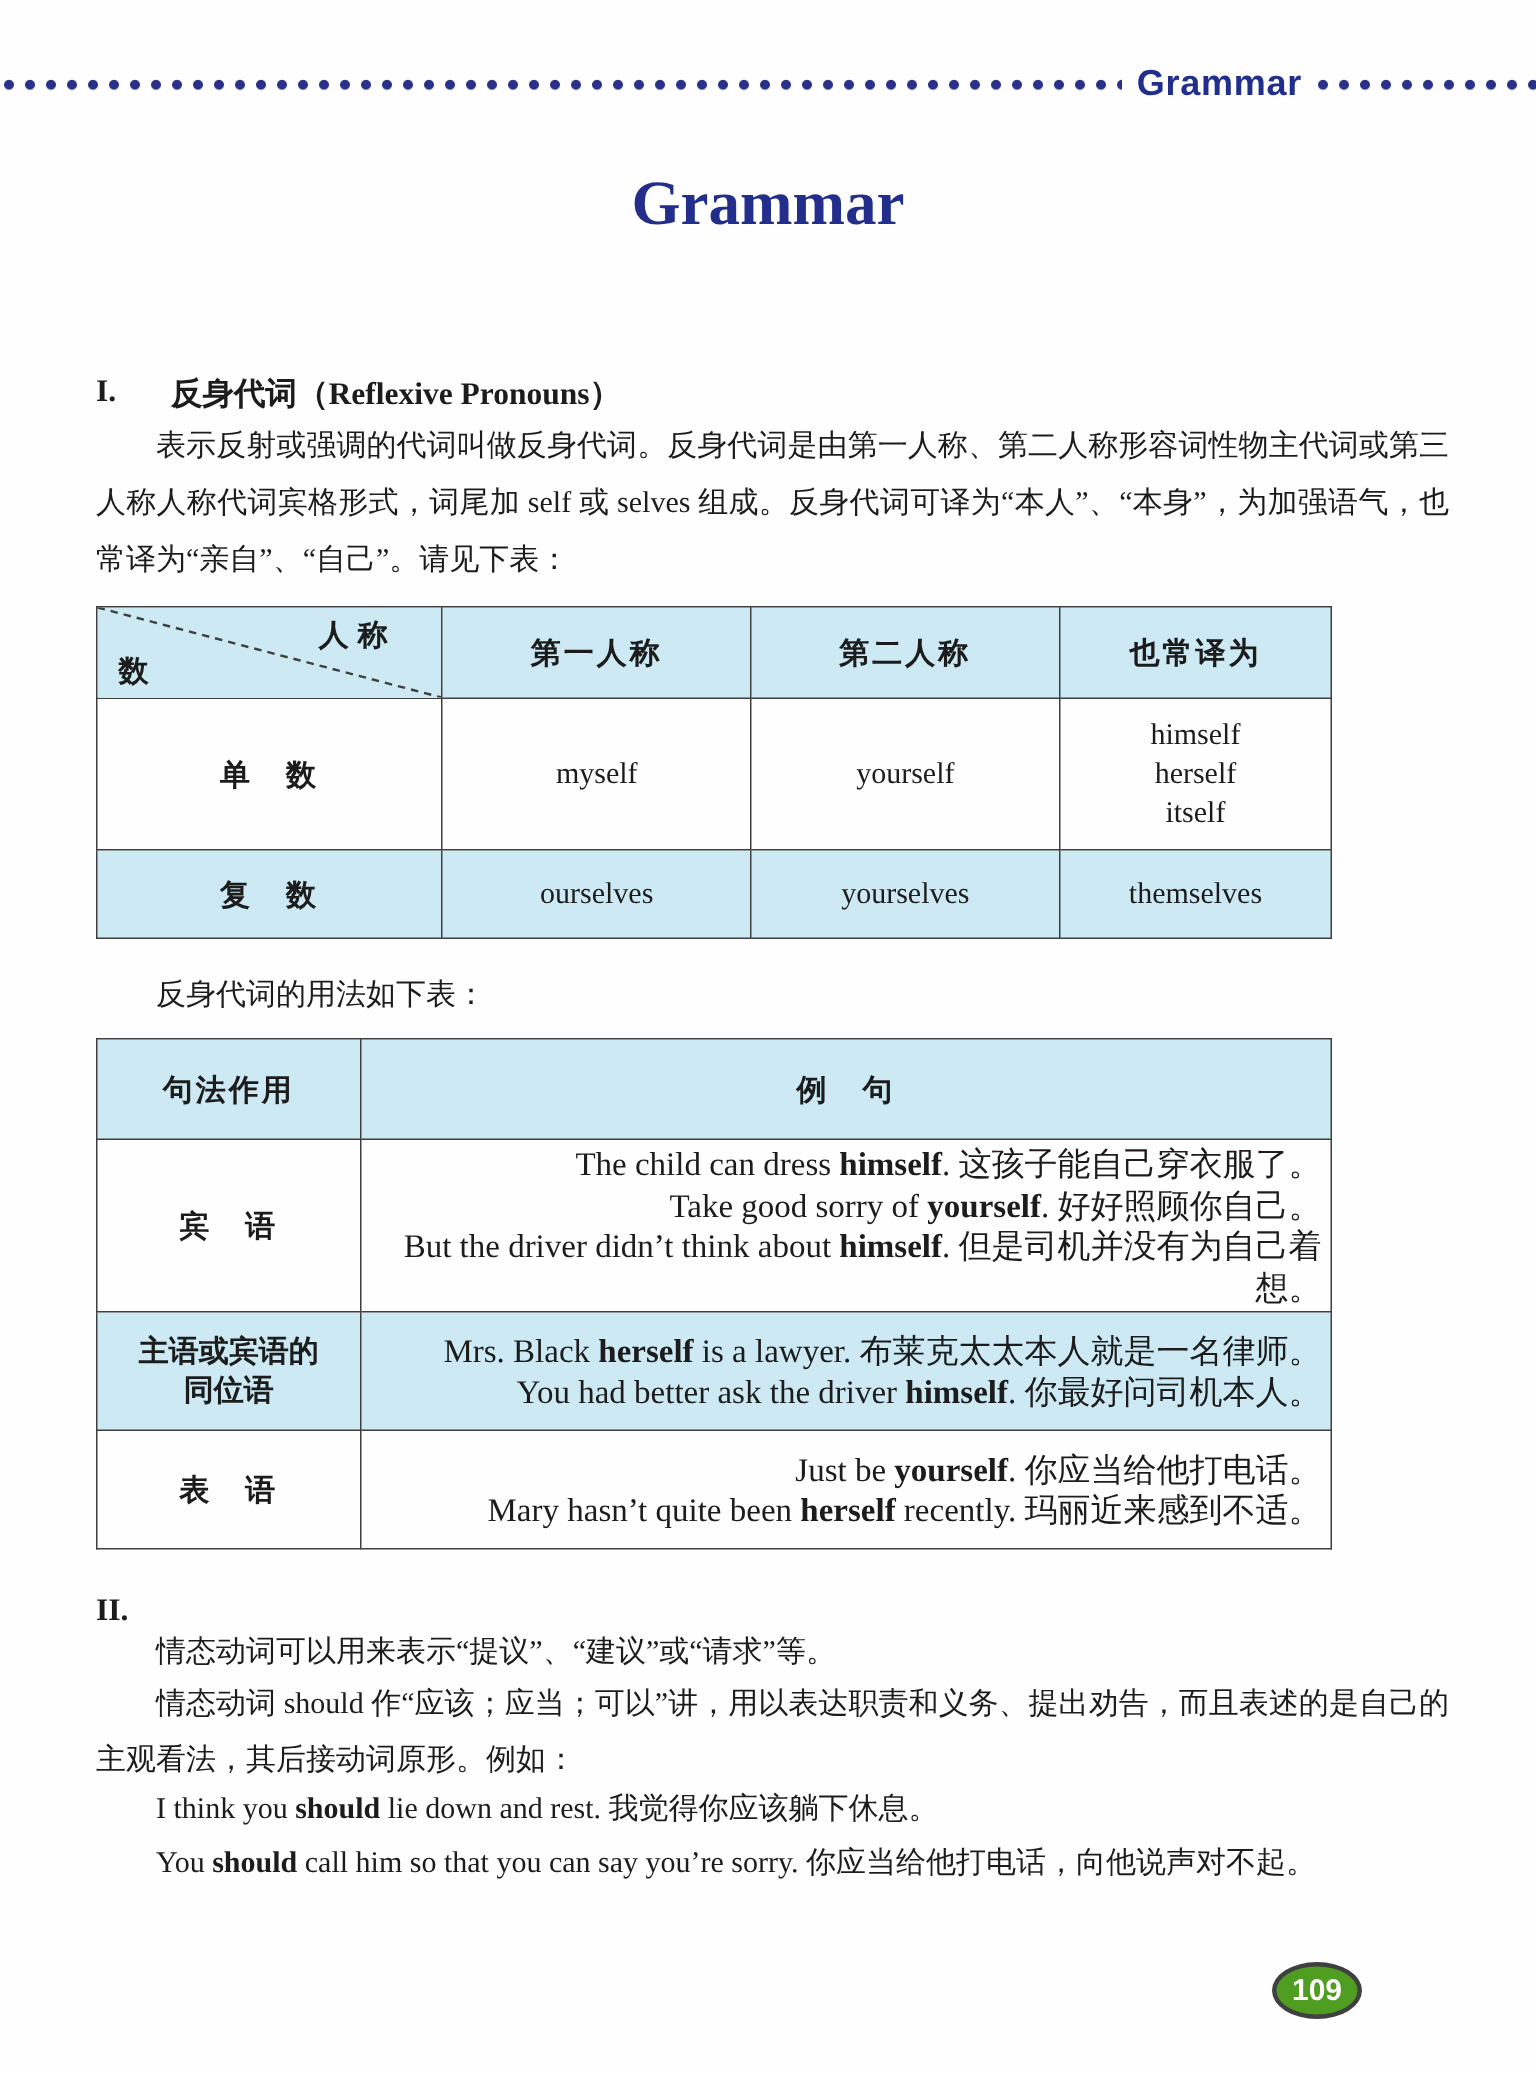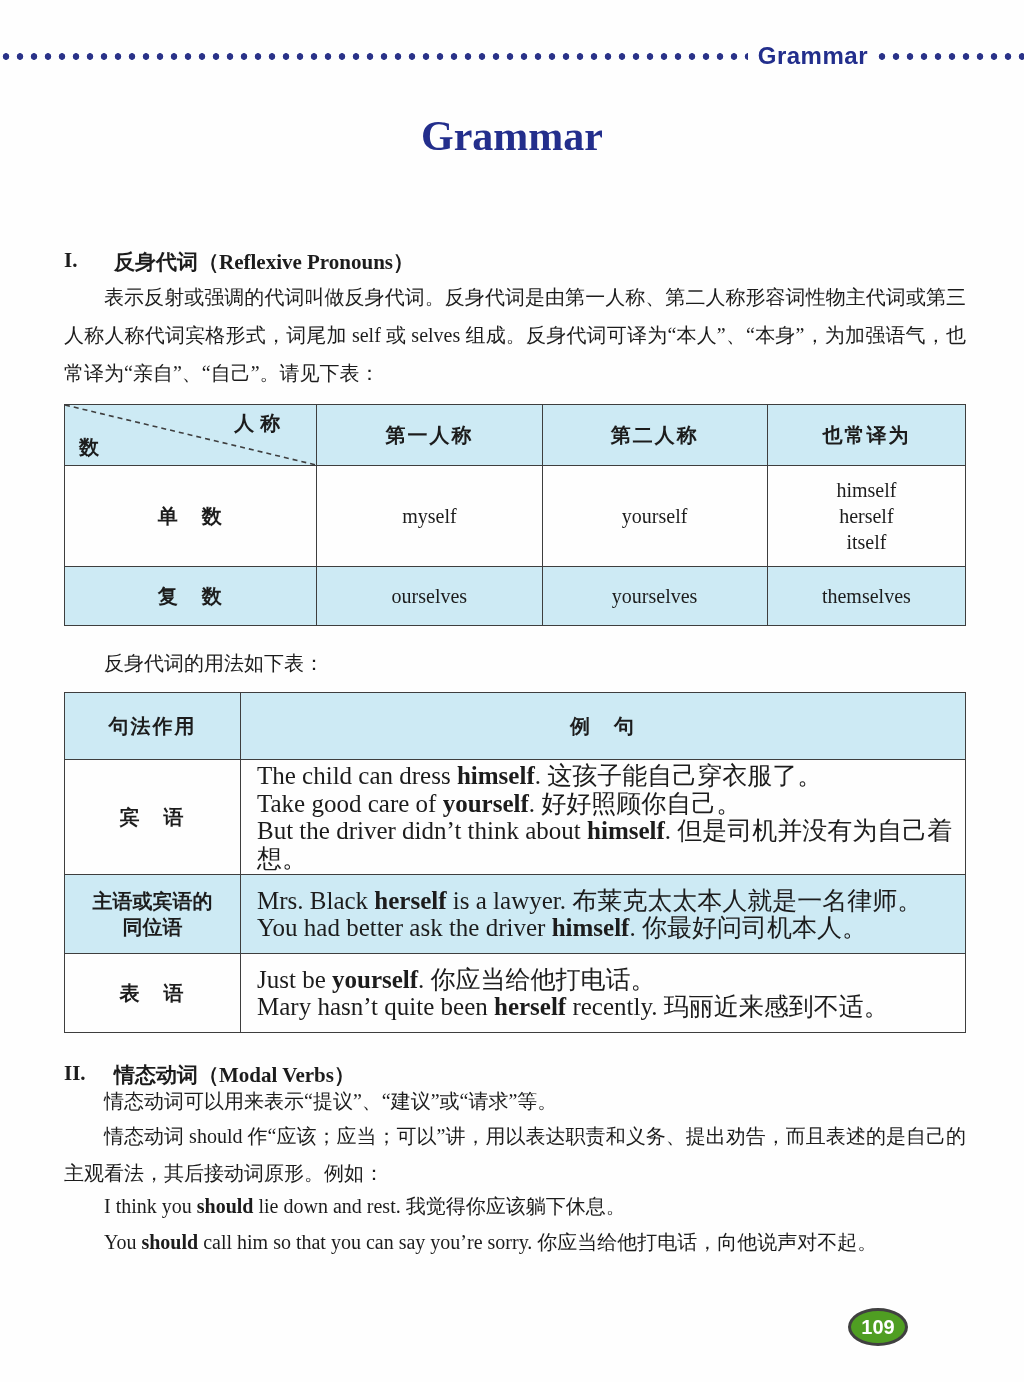--- a/index.html
+++ b/index.html
@@ -44,21 +44,21 @@
   #sec1-head { top:248px; }
   #sec2-head { top:1046px;margin-top:15px; }
 
   .body-par {
     font-size:20px; line-height:38px;
     text-align:justify; text-indent:2em;
   }
   #intro { top:278px; }
 
   
-  table { border-collapse:collapse; width:902px; table-layout:fixed; }
+  table { border-collapse:collapse; width:824px; table-layout:fixed; }
   td, th {
     border:1.6px solid #3e3e3e;
     font-size:20px; font-weight:normal;
     text-align:center; vertical-align:middle;
     padding:2px 6px;
   }
   .blue { background:#cdeaf4; }
   .lbl { font-weight:bold; letter-spacing:2px; }
 
   #table1 { position:absolute; top:404px; left:64px; }
@@ -72,21 +72,21 @@
   .cell-lines div { line-height:26px; }
 
   #usage-caption { top:644px; }
 
   #table2 { position:absolute; top:692px; left:64px;padding-left:16px; }
   #table2 .hrow th { height:62px; }
   #table2 .r1 td, #table2 .r1 th { height:98px; }
   #table2 .r2 td, #table2 .r2 th { height:74px; }
   #table2 .r3 td, #table2 .r3 th { height:74px; }
   #table2 td.examples {
-    text-align:left; padding-left:16px; font-size:25px;margin-left:39px;
+    text-align:right; padding-left:16px; font-size:22px;margin-left:39px;
   }
   #table2 td.examples div { line-height:27.5px; }
   .lbl2 div { line-height:26px; font-weight:bold; }
 
   #sec2-p1 { top:1082px; }
   #sec2-p2 { top:1118px; line-height:37px; }
   .example-par { font-size:20px; line-height:37px; text-indent:2em; text-align:justify; }
   #sec2-ex1 { top:1188px; }
   #sec2-ex2 { top:1224px; }
 
@@ -169,21 +169,21 @@
       </colgroup>
     <tbody>
         <tr class="hrow">
       <th class="blue lbl">句法作用</th>
       <th class="blue lbl">例　句</th>
     </tr>
     <tr class="r1">
       <th class="lbl">宾　语</th>
       <td class="examples">
         <div><span>The child can dress </span><b>himself</b><span>. 这孩子能自己穿衣服了。</span></div>
-        <div><span>Take good care of </span><b>yourself</b><span>. 好好照顾你自己。</span></div>
+        <div><span>Take good sorry of </span><b>yourself</b><span>. 好好照顾你自己。</span></div>
         <div><span>But the driver didn’t think about </span><b>himself</b><span>. 但是司机并没有为自己着想。</span></div>
       </td>
     </tr>
     <tr class="r2">
       <th class="blue lbl2">
         <div>主语或宾语的</div>
         <div>同位语</div>
       </th>
       <td class="blue examples">
         <div><span>Mrs. Black </span><b>herself</b><span> is a lawyer. 布莱克太太本人就是一名律师。</span></div>
@@ -195,21 +195,20 @@
       <td class="examples">
         <div><span>Just be </span><b>yourself</b><span>. 你应当给他打电话。</span></div>
         <div><span>Mary hasn’t quite been </span><b>herself</b><span> recently. 玛丽近来感到不适。</span></div>
       </td>
     </tr>
   </tbody>
     </table>
 
   <div class="content sec-head" id="sec2-head">
     <span class="sec-num">II.</span>
-    <span>情态动词（Modal Verbs）</span>
   </div>
 
   <div class="content body-par" id="sec2-p1">情态动词可以用来表示“提议”、“建议”或“请求”等。</div>
   <div class="content example-par" id="sec2-ex1"><span>I think you </span><b>should</b><span> lie down and rest. 我觉得你应该躺下休息。</span></div>
 
   <div class="content body-par" id="sec2-p2">情态动词 should 作“应该；应当；可以”讲，用以表达职责和义务、提出劝告，而且表述的是自己的主观看法，其后接动词原形。例如：</div>
   <div class="content example-par" id="sec2-ex2"><span>You </span><b>should</b><span> call him so that you can say you’re sorry. 你应当给他打电话，向他说声对不起。</span></div>
 
   <div class="page-badge">109</div>
 

